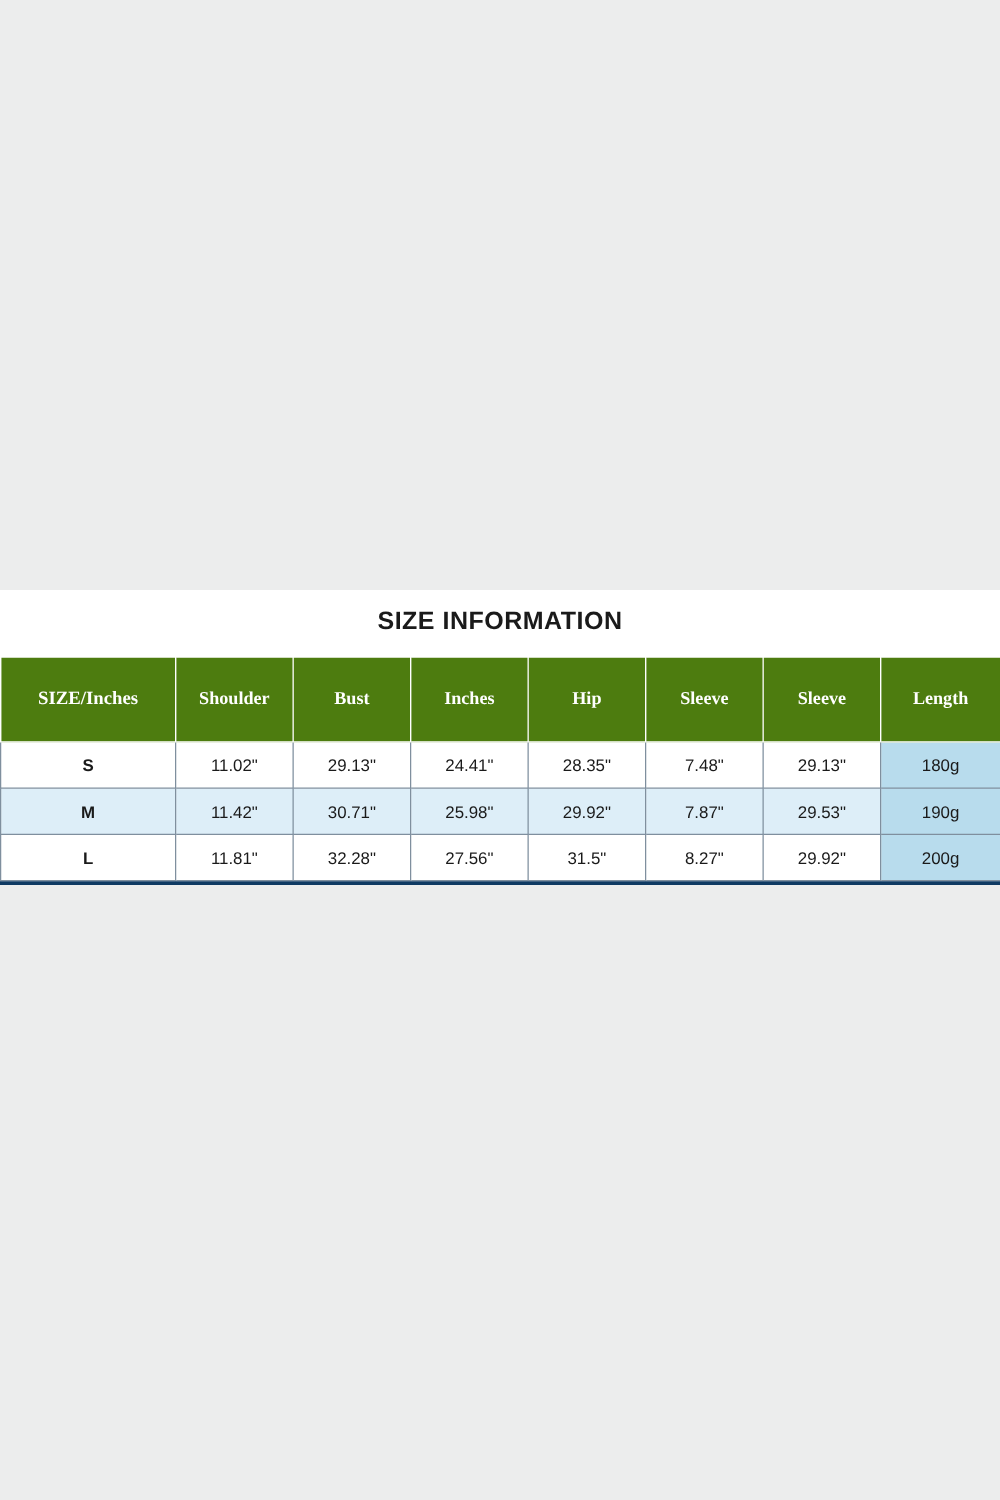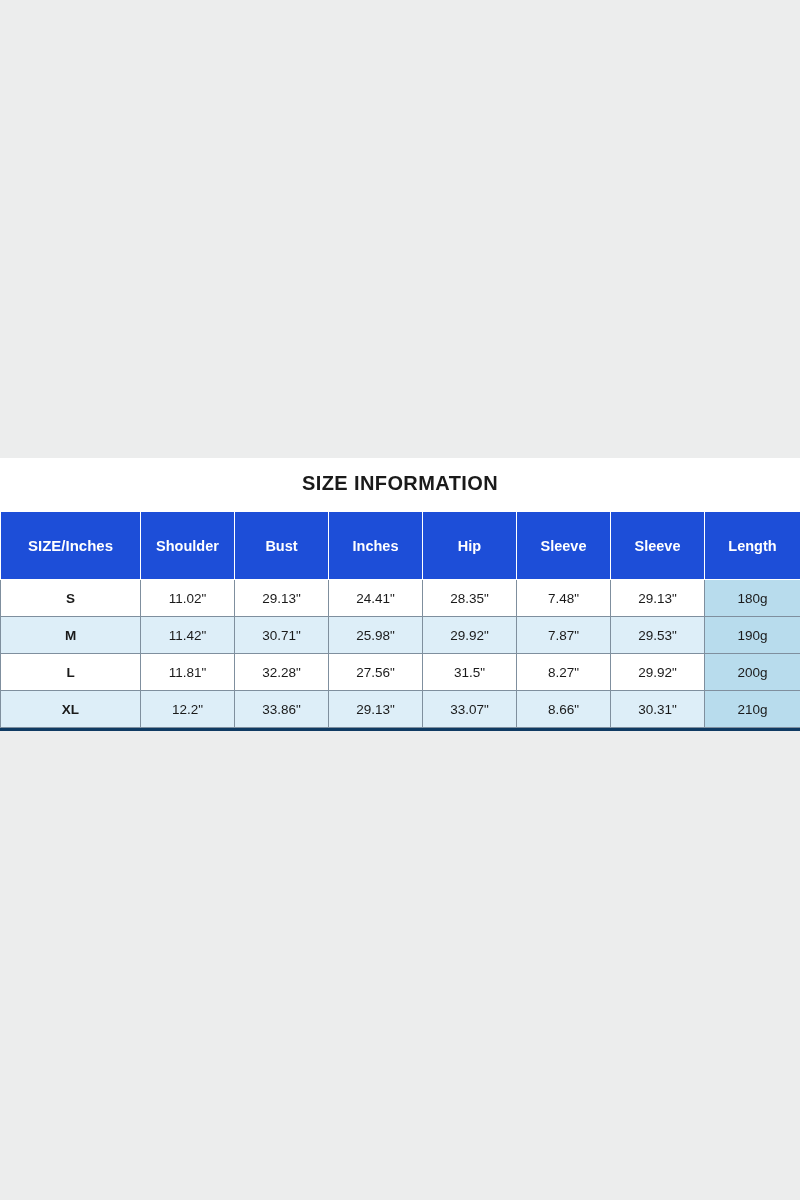--- a/index.html
+++ b/index.html
@@ -16,21 +16,21 @@
 
   .page {
     position: relative;
     width: 800px;
     height: 1200px;
   }
 
   
   .size-panel {
     position: absolute;
-    top: 458px;
+    top: 472px;
     left: 0;
     width: 800px;
     background: #ffffff;
     padding-top: 14px;
     box-sizing: border-box;
   }
 
   .panel-title {
     text-align: center;
     font-size: 20px;
@@ -51,26 +51,27 @@
   table.size-table td {
     border: 1px solid #ffffff;
     text-align: center;
     font-size: 13.5px;
     height: 37px;
     padding: 0 2px;
     box-sizing: border-box;
   }
 
   table.size-table thead th {
-    background: #1d4ed8;
+    background: #4d7c0f;
     color: #ffffff;
     font-weight: bold;
     height: 68px;
     font-size: 14.5px;
     border-color: #ffffff;
+    font-family: Liberation Serif, serif;
   }
 
   table.size-table thead th.first-col {
     font-size: 15px;
   }
 
   
   col.c0 { width: 140px; }
   col.c1 { width: 94px; }
   col.c2 { width: 94px; }
@@ -168,30 +169,20 @@
         <tr class="row-odd">
           <td class="size-cell">L</td>
           <td>11.81"</td>
           <td>32.28"</td>
           <td>27.56"</td>
           <td>31.5"</td>
           <td>8.27"</td>
           <td>29.92"</td>
           <td class="weight-cell">200g</td>
         </tr>
-        <tr class="row-even">
-          <td class="size-cell">XL</td>
-          <td>12.2"</td>
-          <td>33.86"</td>
-          <td>29.13"</td>
-          <td>33.07"</td>
-          <td>8.66"</td>
-          <td>30.31"</td>
-          <td class="weight-cell">210g</td>
-        </tr>
       </tbody>
     </table>
 
     <div class="table-bottom-rule"></div>
 
   </div>
 
 </div>
 
 </body></html>

